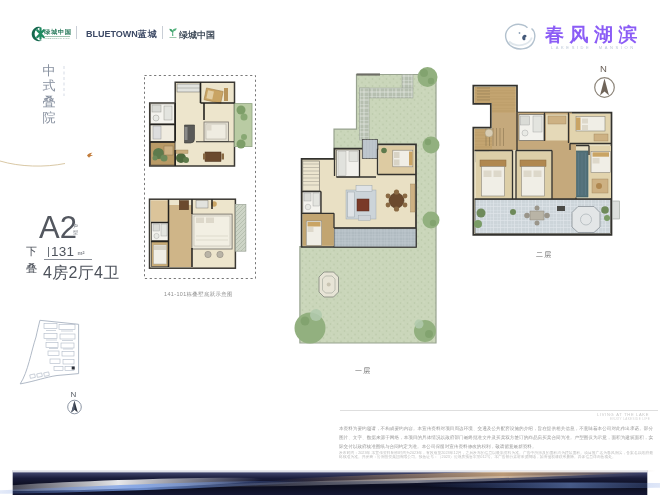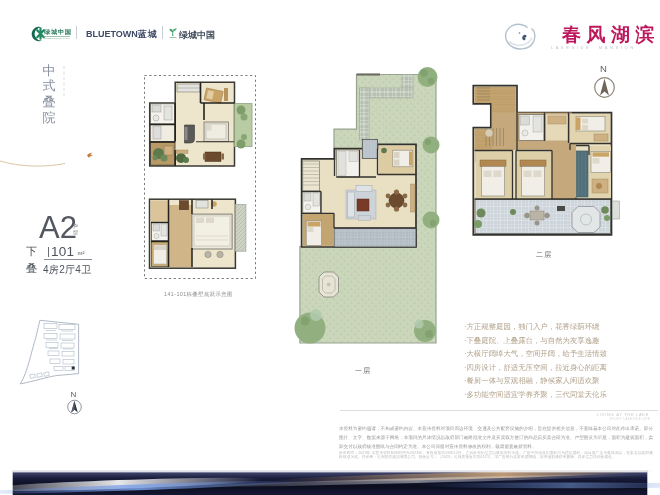--- a/index.html
+++ b/index.html
@@ -7,34 +7,34 @@
   font-family:"Liberation Sans",sans-serif;}
 .abs{position:absolute;}
 
 .gt-name{left:44px;top:27.5px;font-size:6.3px;font-weight:bold;color:#2e7d5f;letter-spacing:.6px;}
 .gt-sub{left:44px;top:35.5px;font-size:2.5px;color:#7fa893;letter-spacing:.15px;white-space:nowrap;width:26px;overflow:hidden;border-top:0.5px solid #9fc2af;padding-top:0.5px;}
 .sep1{left:76px;top:26px;width:1px;height:13px;background:#c9ced6;}
 .bt{left:86px;top:28px;font-size:9px;font-weight:bold;color:#3d4a66;letter-spacing:0;}
 .sep2{left:162px;top:26px;width:1px;height:13px;background:#c9ced6;}
 .fh{left:179px;top:28.5px;font-size:9px;font-weight:bold;color:#424e5c;letter-spacing:0;}
 
-.brand{left:562px;top:22px;font-size:19px;font-weight:bold;color:#be185d;letter-spacing:5.5px;
+.brand{left:545px;top:22px;font-size:19px;font-weight:bold;color:#8b5cf6;letter-spacing:5.5px;
   font-family:"Liberation Serif",serif;white-space:nowrap;}
 .brand-sub{left:551px;top:44.5px;font-size:4px;color:#b8c4d4;letter-spacing:2.6px;white-space:nowrap;}
 
 .vtitle{left:41.5px;top:62.5px;width:15px;font-size:13px;color:#868f9e;line-height:15.8px;text-align:center;}
 .a2{left:39px;top:210px;font-size:31px;color:#53575f;letter-spacing:0px;}
 .a2s{left:73px;top:223px;font-size:5px;color:#6b7078;width:6px;line-height:6px;}
 .xia{left:26px;top:244px;font-size:11px;color:#4d525b;}
 .die{left:26px;top:260.5px;font-size:11px;color:#4d525b;}
 .num{left:51px;top:244px;font-size:13.5px;color:#4d525b;letter-spacing:.3px;}
 .numbar{left:47.8px;top:247px;width:1.3px;height:10px;background:#6a7078;}
 .m2{left:77.5px;top:249.5px;font-size:6px;color:#4d525b;}
 .hline{left:44px;top:258.5px;width:48px;height:1px;background:#8a8f98;}
-.rooms{left:43px;top:262.5px;font-size:10px;color:#4d525b;letter-spacing:.3px;}
+.rooms{left:43px;top:262.5px;font-size:16px;color:#4d525b;letter-spacing:.3px;}
 
 .cap1{left:164px;top:290.5px;font-size:5.4px;color:#8d8d8d;letter-spacing:.4px;}
 .lv1{left:355px;top:366px;font-size:7px;color:#666;letter-spacing:1.2px;}
 .lv2{left:536px;top:249.5px;font-size:7px;color:#666;letter-spacing:1.2px;}
 
 .bullets{left:464px;top:320px;width:190px;font-size:7.4px;color:#b3a28d;line-height:13.6px;white-space:nowrap;}
 .lake{left:597px;top:411.5px;font-size:4px;color:#c6c6c6;letter-spacing:.7px;}
 .lake2{left:610px;top:417px;font-size:3px;color:#d2d2d2;letter-spacing:.4px;}
 
 .disc{left:339px;top:424px;width:314px;font-size:4.6px;color:#969696;line-height:9.2px;text-align:justify;}
@@ -379,37 +379,29 @@
 
 <div class="abs brand">春风湖滨</div>
 <div class="abs brand-sub">LAKESIDE&nbsp;&nbsp;MANSION</div>
 
 <div class="abs vtitle">中<br>式<br>叠<br>院</div>
 <div class="abs a2">A2</div>
 <div class="abs a2s">户型</div>
 <div class="abs xia">下</div>
 <div class="abs die">叠</div>
 <div class="abs numbar"></div>
-<div class="abs num">101</div>
+<div class="abs num">131</div>
 <div class="abs m2">m²</div>
 <div class="abs hline"></div>
 <div class="abs rooms">4房2厅4卫</div>
 
 <div class="abs cap1">141-101栋叠墅底跃示意图</div>
 <div class="abs lv1">一层</div>
 <div class="abs lv2">二层</div>
 
-<div class="abs bullets">
-·方正规整庭园，独门入户，花香绿荫环绕<br>
-·下叠庭院、上叠露台，与自然为友享逸趣<br>
-·大横厅阔绰大气，空间开阔，给予生活情致<br>
-·四房设计，舒适无压空间，拉近身心的距离<br>
-·餐厨一体与景观相融，静候家人闲适欢聚<br>
-·多功能空间适宜学养齐聚，三代同堂天伦乐
-</div>
 <div class="abs lake">LIVING&nbsp;AT&nbsp;THE&nbsp;LAKE</div>
 <div class="abs lake2">ENJOY LAKESIDE LIFE</div>
 <div class="abs" style="left:340px;top:409.5px;width:318px;height:1px;background:#dedede;"></div>
 
 <div class="abs disc">本资料为要约邀请，不构成要约内容。本宣传资料对项目周边环境、交通及公共配套设施的介绍，旨在提供相关信息，不意味着本公司对此作出承诺。部分图片、文字、数据来源于网络，本项目的具体情况以政府部门最终批准文件及买卖双方签订的商品房买卖合同为准。户型图仅为示意，面积为建筑面积，实际交付以政府核准图纸与合同约定为准。本公司保留对宣传资料修改的权利，敬请留意最新资料。</div>
 <div class="abs disc2">发布时间：2023年 本宣传资料制作时间为2023年，有效期至2023年12月，之后发布的信息以最新资料为准。广告中所涉及的面积均为建筑面积。项目推广名为春风湖滨，备案名以政府最终核准为准。开发商：汾湖投资集团有限公司。预售证号：（2023）汾湖房预售字第012号。本广告部分素材来源网络，如有侵权请联系删除。具体信息详询售楼处。</div>
 
 <div class="abs strip">
 <svg width="660" height="25" viewBox="0 0 660 26">
 <defs>

